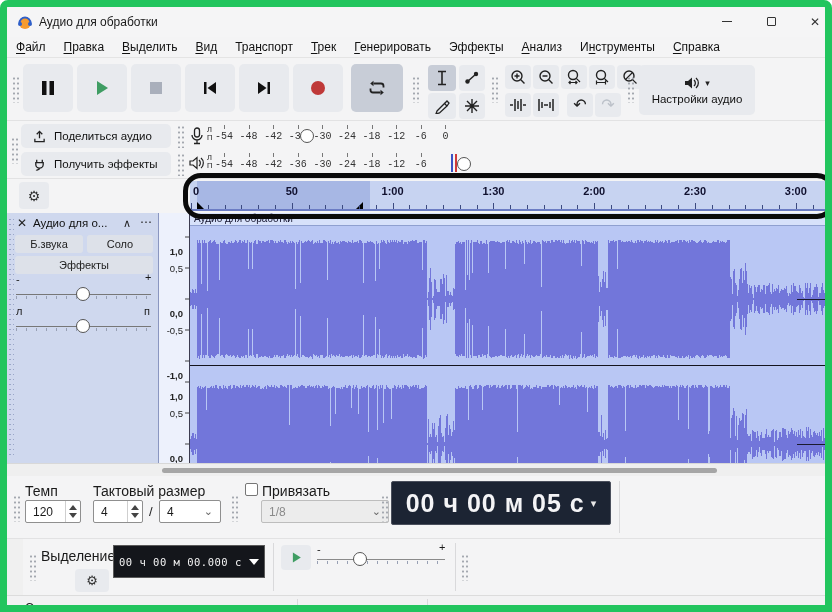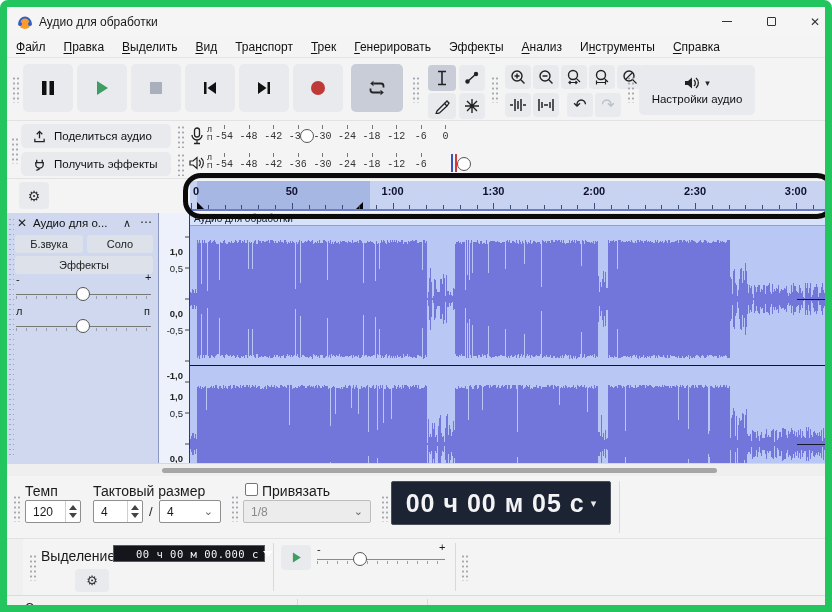--- a/index.html
+++ b/index.html
@@ -72,21 +72,21 @@
   .spin-arrows{width:15px;border-left:1px solid #cfcfcf;display:flex;flex-direction:column;align-items:center;justify-content:center;gap:3px;}
   .tri-up{width:0;height:0;border-left:4px solid transparent;border-right:4px solid transparent;border-bottom:5px solid #444;}
   .tri-down{width:0;height:0;border-left:4px solid transparent;border-right:4px solid transparent;border-top:5px solid #444;}
   .combo{position:absolute;height:23px;background:#fff;border:1px solid #8f8f8f;border-radius:2px;display:flex;align-items:center;justify-content:space-between;padding:0 7px;font-size:12px;}
   .combo.disabled{background:#ececec;color:#8a8a8a;border-color:#bdbdbd;}
   .combo .chev{font-size:11px;color:#666;}
   .checkbox{position:absolute;width:13px;height:13px;background:#fff;border:1px solid #767676;border-radius:2px;}
   .timedisp{position:absolute;background:#1c2433;border:1px solid #4a4f5c;border-radius:2px;display:flex;align-items:center;justify-content:center;color:#f4f4f6;}
   .timedisp .big{font-size:25px;font-weight:bold;letter-spacing:1px;white-space:nowrap;}
   .timedisp .caret{font-size:11px;margin-left:6px;color:#e8e8e8;}
-  .selfield{position:absolute;height:17px;background:#14161b;border:1px solid #5a5a5a;display:flex;align-items:center;justify-content:space-between;padding:0 22px;color:#f5f5f5;font-family:"DejaVu Sans Mono",monospace;font-size:10.5px;letter-spacing:0.5px;white-space:nowrap;}
+  .selfield{position:absolute;height:33px;background:#14161b;border:1px solid #5a5a5a;display:flex;align-items:center;justify-content:space-between;padding:0 5px;color:#f5f5f5;font-family:"DejaVu Sans Mono",monospace;font-size:10.5px;letter-spacing:0.5px;white-space:nowrap;}
   .selfield .dd{width:0;height:0;border-left:5px solid transparent;border-right:5px solid transparent;border-top:6px solid #fff;margin-left:4px;}
   .vsep{position:absolute;width:1px;background:#d9d9db;}
   
   .status{left:0;top:588px;width:832px;height:24px;background:#f2f2f3;border-top:1px solid #dcdcdc;}
   .status-text{position:absolute;left:18px;top:5px;font-size:12px;color:#1a1a1a;}
 </style>
 </head>
 <body>
 
 <div id="window">
@@ -483,21 +483,21 @@
         </div>
     </div>
     <span class="fldlabel" style="left:142px;top:28px;font-size:13px">/</span>
     <div class="combo" style="left:152px;top:24px;width:62px">
       <span>4</span>
         <span class="chev">⌄</span>
     </div>
     <div class="abs grip" style="left:224px;top:18px;height:28px"></div>
     <div class="checkbox" style="left:238px;top:7px"></div>
     <span class="fldlabel" style="left:255px;top:7px">Привязать</span>
-    <div class="combo disabled" style="left:236px;top:24px;width:128px">
+    <div class="combo disabled" style="left:254px;top:24px;width:128px">
       <span>1/8</span>
         <span class="chev">⌄</span>
     </div>
     <div class="abs grip" style="left:374px;top:18px;height:28px"></div>
     <div class="timedisp" style="left:384px;top:5px;width:220px;height:44px">
       <span class="big">00 ч 00 м 05 с</span>
       <span class="caret">▾</span>
     </div>
     <div class="vsep" style="left:612px;top:5px;height:52px"></div>
   </div>

